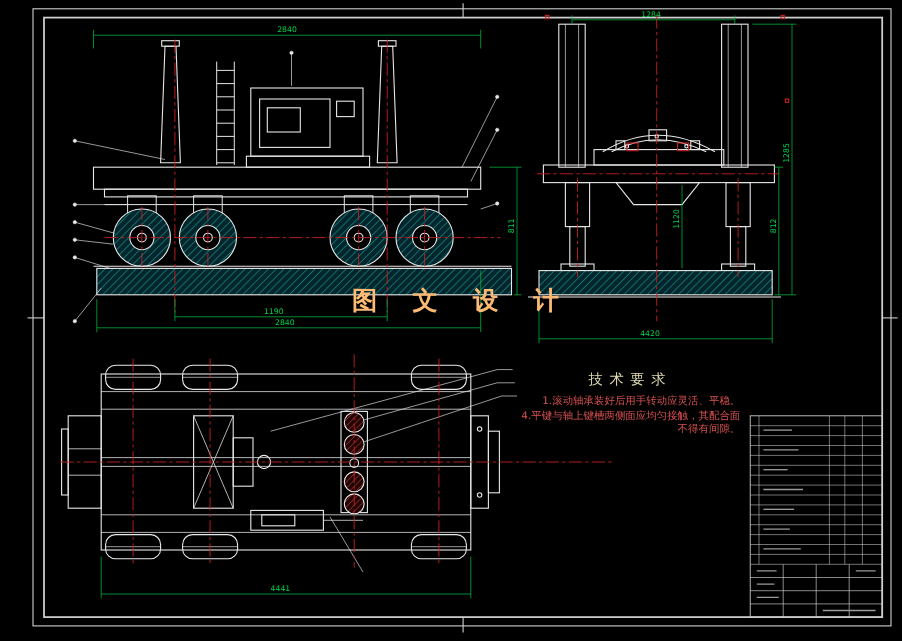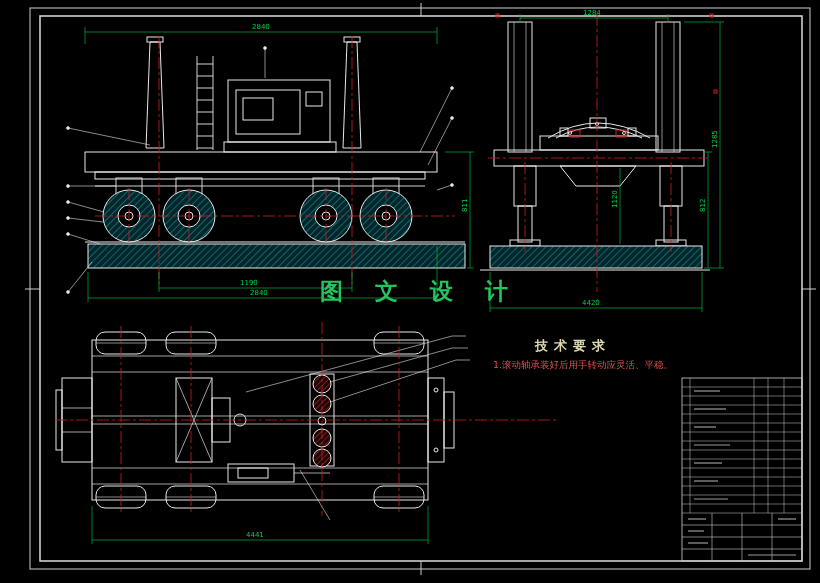--- a/index.html
+++ b/index.html
@@ -3,31 +3,31 @@
 <meta charset="utf-8">
 <style>
   html,body{margin:0;padding:0;background:#05060a;}
   .page{
     position:relative;width:820px;height:583px;background:#000;
     overflow:hidden;font-family:"DejaVu Sans",sans-serif;
     outline:1px solid #2b2b4a;
   }
   svg{position:absolute;left:0;top:0;}
   .watermark{
-    position:absolute;left:320px;top:276px;
+    position:absolute;left:320px;top:258px;
     font:bold 23px "DejaVu Sans",sans-serif;
-    color:#22c55e;letter-spacing:12px;white-space:nowrap;
+    color:#fdba74;letter-spacing:12px;white-space:nowrap;
   }
   .tech{
     position:absolute;left:473px;top:340px;width:200px;
     color:#d85050;font-size:9.5px;line-height:11.5px;
   }
   .tech-title{
     color:#ddd8b0;font-size:13px;letter-spacing:6px;text-align:center;
-    margin:0 0 7px 0;font-weight:bold;white-space:nowrap;
+    margin:0 0 7px 0;font-weight:normal;white-space:nowrap;
   }
   .tech-item{margin:0 0 3px 0;padding-left:11px;text-indent:-11px;text-align:right;}
 </style>
 </head>
 <body>
 
 <div class="page">
 
 <svg width="820" height="583" viewBox="0 0 820 583">
   <defs>
@@ -386,15 +386,16 @@
       <line x1="778" y1="519" x2="796" y2="519"></line>
     </g>
   </g>
 </svg>
 
 <div class="watermark">图 文 设 计</div>
 
 <div class="tech">
   <div class="tech-title">技术要求</div>
   <p class="tech-item">1.滚动轴承装好后用手转动应灵活、平稳。</p>
+  <p class="tech-item">4.平键与轴上键槽两侧面应均匀接触，其配合面不得有间隙。</p>
 </div>
 
 </div>
 
 </body></html>

